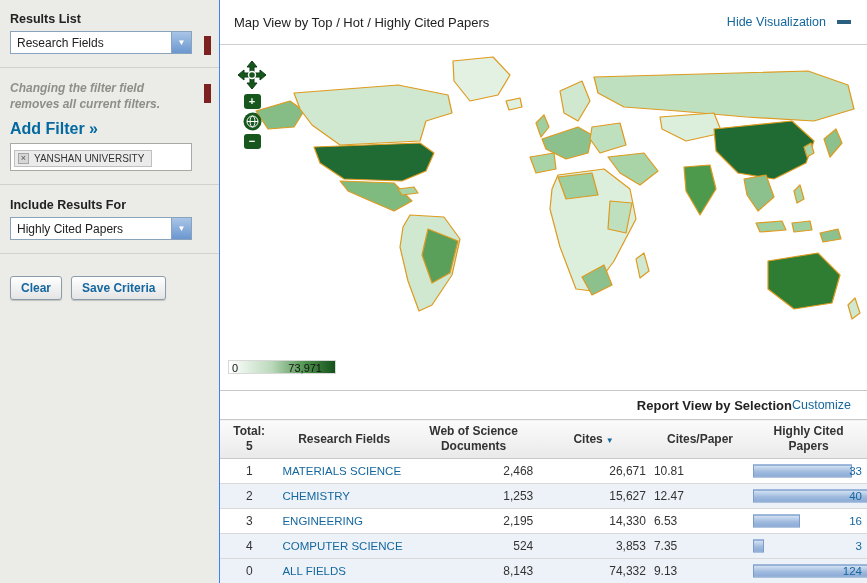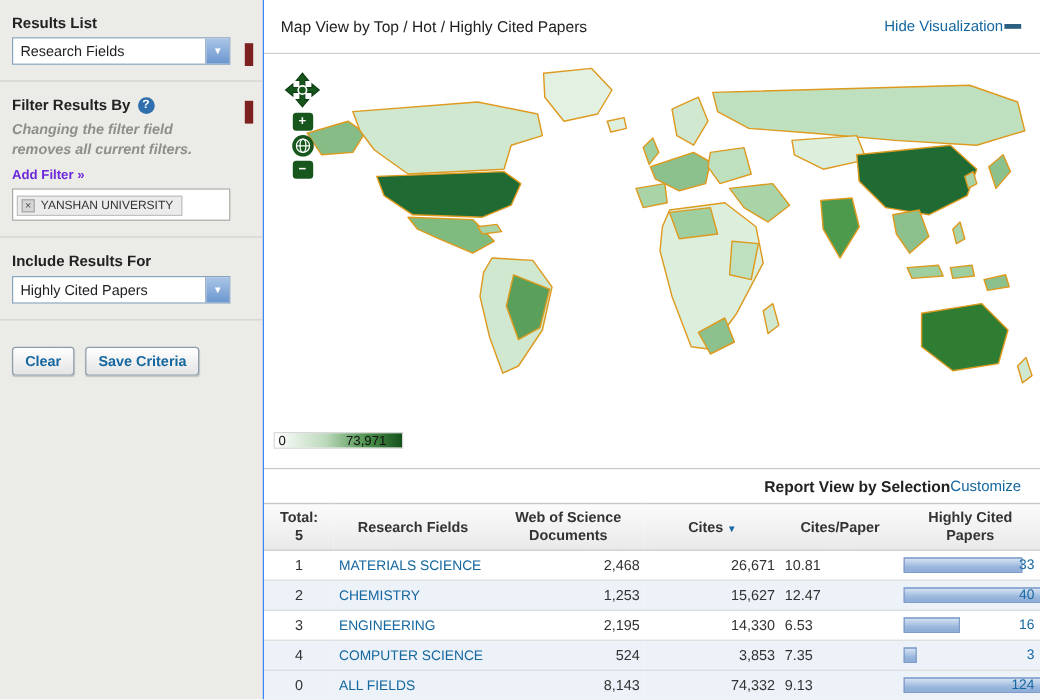--- a/index.html
+++ b/index.html
@@ -19,38 +19,38 @@
             display:flex; align-items:center; justify-content:center; }
   .sb-sep { border:none; border-top:1px solid #d2d2cc; margin:13px 0; }
   .handle { position:absolute; left:204px; width:7px; height:19px; background:#7d2020; }
   .handle.h1 { top:36px; } .handle.h2 { top:84px; }
   .filter-label-row { display:flex; align-items:center; gap:6px; margin:2px 10px 6px; }
   .filter-label-row .sb-label { margin:0; }
   .help-icon { width:14px; height:14px; border-radius:50%; background:#2f6fad; color:#fff;
                font-size:10px; font-weight:bold; text-align:center; line-height:14px; cursor:pointer; }
   .filter-note { font-size:12px; font-style:italic; font-weight:bold; color:#8f8f89;
                  margin:0 10px; line-height:1.3; }
-  .add-filter { display:block; margin:8px 10px 5px; font-size:11px; font-weight:bold;
-                color:#6d28d9; text-decoration:none; cursor:pointer; }
+  .add-filter { display:block; margin:8px 10px 5px; font-size:16px; font-weight:bold;
+                color:#0369a1; text-decoration:none; cursor:pointer; }
   .tag-box { margin:0 10px; width:182px; border:1px solid #a9a9a3; background:#fff; padding:3px; }
   .tag { display:inline-flex; align-items:center; background:#ebebeb; border:1px solid #c0c0c0;
          padding:2px 7px 2px 3px; font-size:10px; color:#333; }
   .tag-x { width:11px; height:11px; background:#d6d6d6; border:1px solid #a5a5a5; color:#555;
            font-size:9px; line-height:9px; text-align:center; margin-right:5px; cursor:pointer; }
   .btn-row { display:flex; gap:9px; margin:22px 10px; }
   .sb-btn { font-size:12px; font-weight:bold; color:#15679f; background:linear-gradient(#ffffff,#e4e4e4);
             border:1px solid #8c9cab; border-radius:3px; padding:4px 10px; cursor:pointer;
             box-shadow:0 1px 1px rgba(0,0,0,.18); font-family:"Liberation Sans",sans-serif; }
 
   
   .main { flex:1; display:flex; flex-direction:column; background:#fff; min-width:0; }
   .map-header { height:45px; flex:none; display:flex; align-items:center;
                 justify-content:space-between; padding:0 16px 0 14px; border-bottom:1px solid #cfcfcf; }
   .map-title { font-size:13px; font-weight:normal; color:#222; }
-  .hide-link { font-size:12.5px; color:#15679f; display:flex; align-items:center; gap:1px;
+  .hide-link { font-size:12.5px; color:#15679f; display:flex; align-items:center; gap:11px;
                text-decoration:none; cursor:pointer; }
   .minus-icon { width:14px; height:4px; background:#2b5f80; display:inline-block; }
 
   .map-area { height:345px; flex:none; position:relative; overflow:hidden; }
   .world-svg { position:absolute; left:28px; top:6px; }
   .world-svg path { stroke:#de9a1e; stroke-width:1.2; stroke-linejoin:round; }
   .map-ctrl { position:absolute; left:12px; top:14px; width:40px; display:flex;
               flex-direction:column; align-items:center; }
   .zoom-btn { width:17px; height:15px; background:#17571d; color:#fff; font-size:11px;
               font-weight:bold; line-height:14px; text-align:center; border-radius:3px;
@@ -101,24 +101,20 @@
     <div class="handle h2"></div>
 
     <div class="sb-label">Results List</div>
     <div class="dropdown">
       <span class="dd-text">Research Fields</span>
       <span class="dd-btn">▼</span>
     </div>
 
     <hr class="sb-sep">
 
-    <div class="filter-label-row">
-      <div class="sb-label">Filter Results By</div>
-      <span class="help-icon">?</span>
-    </div>
     <div class="filter-note">Changing the filter field</div>
     <div class="filter-note">removes all current filters.</div>
     <a class="add-filter">Add Filter »</a>
     <div class="tag-box">
       <span class="tag">
         <span class="tag-x">×</span>
         <span>YANSHAN UNIVERSITY</span>
       </span>
     </div>
 

